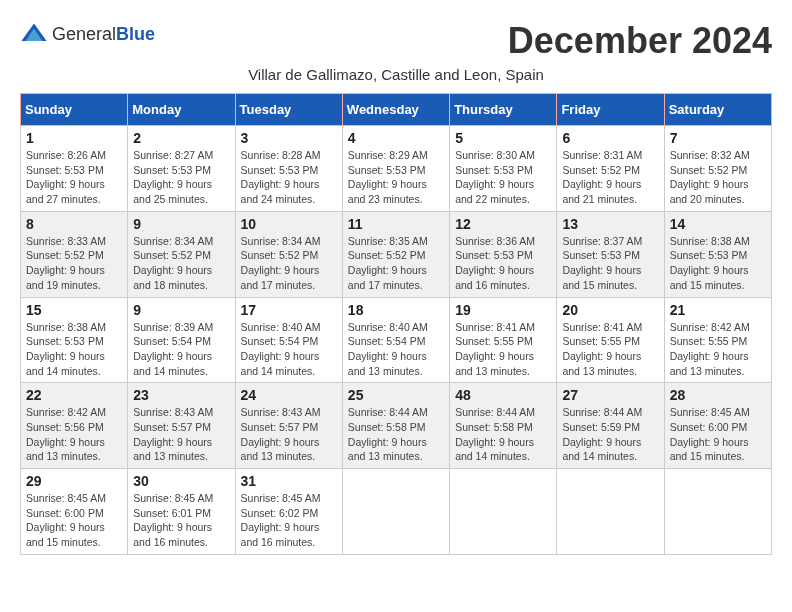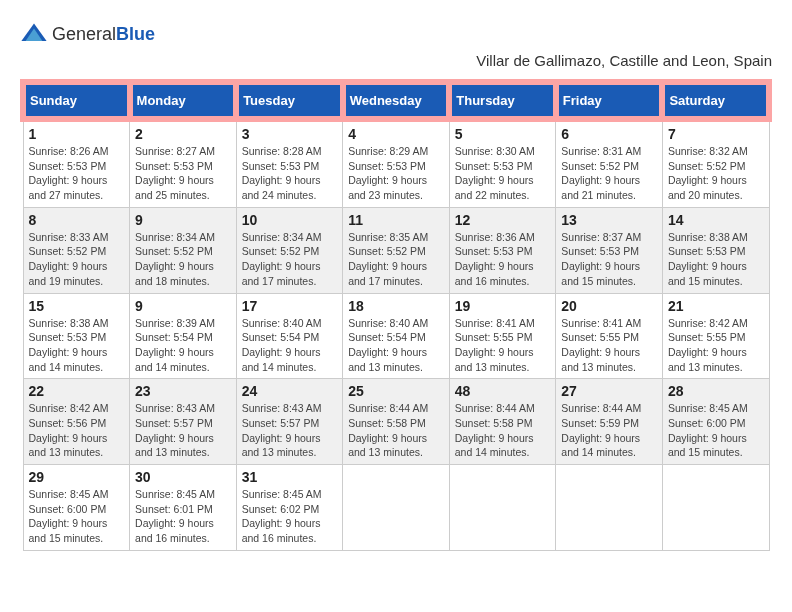--- a/index.html
+++ b/index.html
@@ -35,38 +35,38 @@
       width: 28px;
       height: 28px;
     }
     .month-title {
       font-size: 36px;
       font-weight: bold;
       color: #333;
       text-align: right;
     }
     .subtitle {
-      text-align: right;
+      text-align: center;
       font-size: 15px;
       color: #333;
       margin-bottom: 10px;
     }
     table {
       width: 100%;
       border-collapse: collapse;
       font-size: 11px;
     }
     thead th {
       background-color: #1a5bb5;
       color: #fff;
       padding: 8px 4px;
       text-align: left;
       font-size: 13px;
       font-weight: bold;
-      border: 6px solid #fca5a5;
+      border: 1px solid #fca5a5;
     }
     tbody td {
       border: 1px solid #ccc;
       padding: 4px 5px;
       vertical-align: top;
       width: calc(100% / 7);
     }
     tbody tr:nth-child(even) {
       background-color: #f0f0f0;
     }
@@ -95,20 +95,21 @@
 <div class="header">
   <div class="logo">
     <svg class="logo-icon" viewBox="0 0 40 40">
       <polygon points="20,5 38,30 2,30" fill="#1a5bb5"></polygon>
       <polygon points="20,12 32,30 8,30" fill="#4a9fd4"></polygon>
     </svg>
     <div>
       <span class="logo-text-general">General</span><span class="logo-text-blue">Blue</span>
     </div>
   </div>
+  <div class="month-title">December 2024</div>
 </div>
 <div class="subtitle">Villar de Gallimazo, Castille and Leon, Spain</div>
 
 <table>
   <thead>
     <tr>
     <th>Sunday</th>
         <th>Monday</th>
         <th>Tuesday</th>
         <th>Wednesday</th>

